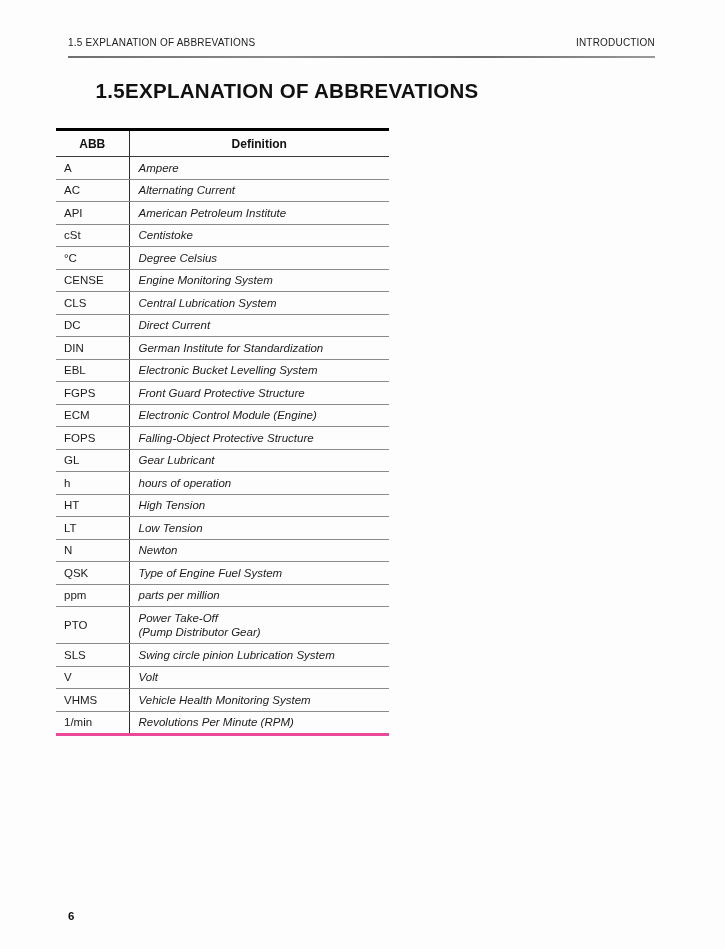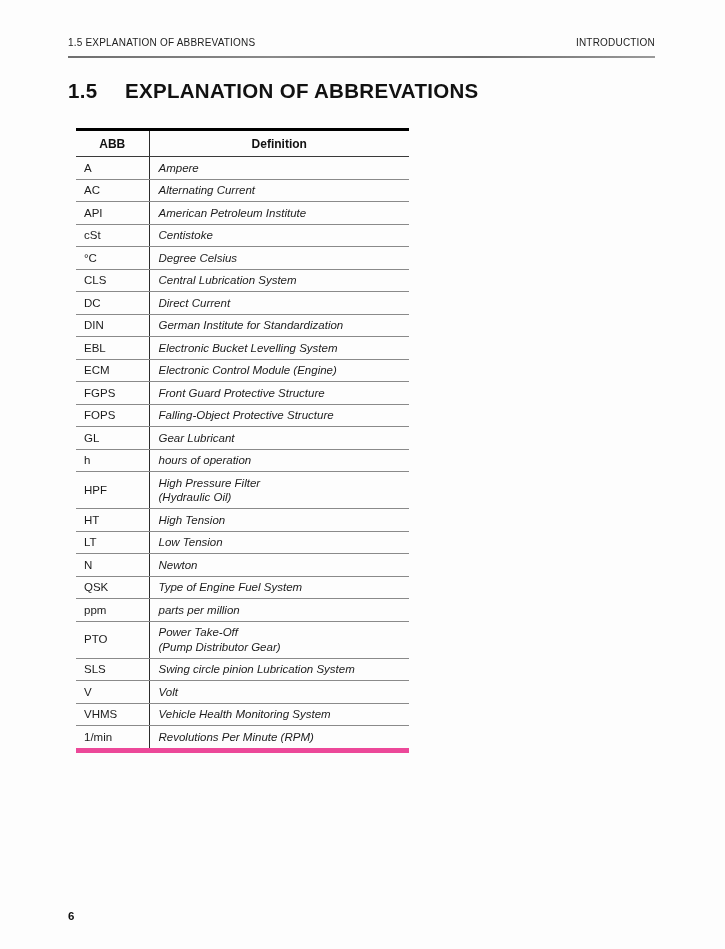--- a/index.html
+++ b/index.html
@@ -40,29 +40,30 @@
     top: 79px;
     font-size: 20.5px;
     font-weight: bold;
     letter-spacing: 0.3px;
     color: #111;
     white-space: nowrap;
   }
   .title .num {
     display: inline-block;
     width: 57px;
+    text-align: right;
   }
   .abbr-table {
     position: absolute;
-    left: 76px;
+    left: 56px;
     top: 128px;
     width: 333px;
     border-collapse: collapse;
     border-top: 3px solid #000;
-    border-bottom: 5px solid #ec4899;
+    border-bottom: 3px solid #ec4899;
   }
   .abbr-table th {
     font-size: 12px;
     font-weight: bold;
     height: 27px;
     text-align: center;
     vertical-align: middle;
     border-bottom: 1px solid #3a3a3a;
     color: #111;
   }
@@ -134,59 +135,58 @@
         </tr>
         <tr>
           <td class="abb-cell">cSt</td>
           <td class="def-cell">Centistoke</td>
         </tr>
         <tr>
           <td class="abb-cell">°C</td>
           <td class="def-cell">Degree Celsius</td>
         </tr>
         <tr>
+          <td class="abb-cell">CENSE</td>
+          <td class="def-cell">Engine Monitoring System</td>
+        </tr>
+        <tr>
           <td class="abb-cell">CLS</td>
           <td class="def-cell">Central Lubrication System</td>
         </tr>
         <tr>
           <td class="abb-cell">DC</td>
           <td class="def-cell">Direct Current</td>
         </tr>
         <tr>
           <td class="abb-cell">DIN</td>
           <td class="def-cell">German Institute for Standardization</td>
         </tr>
         <tr>
           <td class="abb-cell">EBL</td>
           <td class="def-cell">Electronic Bucket Levelling System</td>
         </tr>
         <tr>
+          <td class="abb-cell">FGPS</td>
+          <td class="def-cell">Front Guard Protective Structure</td>
+        </tr>
+        <tr>
           <td class="abb-cell">ECM</td>
           <td class="def-cell">Electronic Control Module (Engine)</td>
         </tr>
         <tr>
-          <td class="abb-cell">FGPS</td>
-          <td class="def-cell">Front Guard Protective Structure</td>
-        </tr>
-        <tr>
           <td class="abb-cell">FOPS</td>
           <td class="def-cell">Falling-Object Protective Structure</td>
         </tr>
         <tr>
           <td class="abb-cell">GL</td>
           <td class="def-cell">Gear Lubricant</td>
         </tr>
         <tr>
           <td class="abb-cell">h</td>
           <td class="def-cell">hours of operation</td>
-        </tr>
-        <tr>
-          <td class="abb-cell">HPF</td>
-          <td class="def-cell">High Pressure Filter
-(Hydraulic Oil)</td>
         </tr>
         <tr>
           <td class="abb-cell">HT</td>
           <td class="def-cell">High Tension</td>
         </tr>
         <tr>
           <td class="abb-cell">LT</td>
           <td class="def-cell">Low Tension</td>
         </tr>
         <tr>

